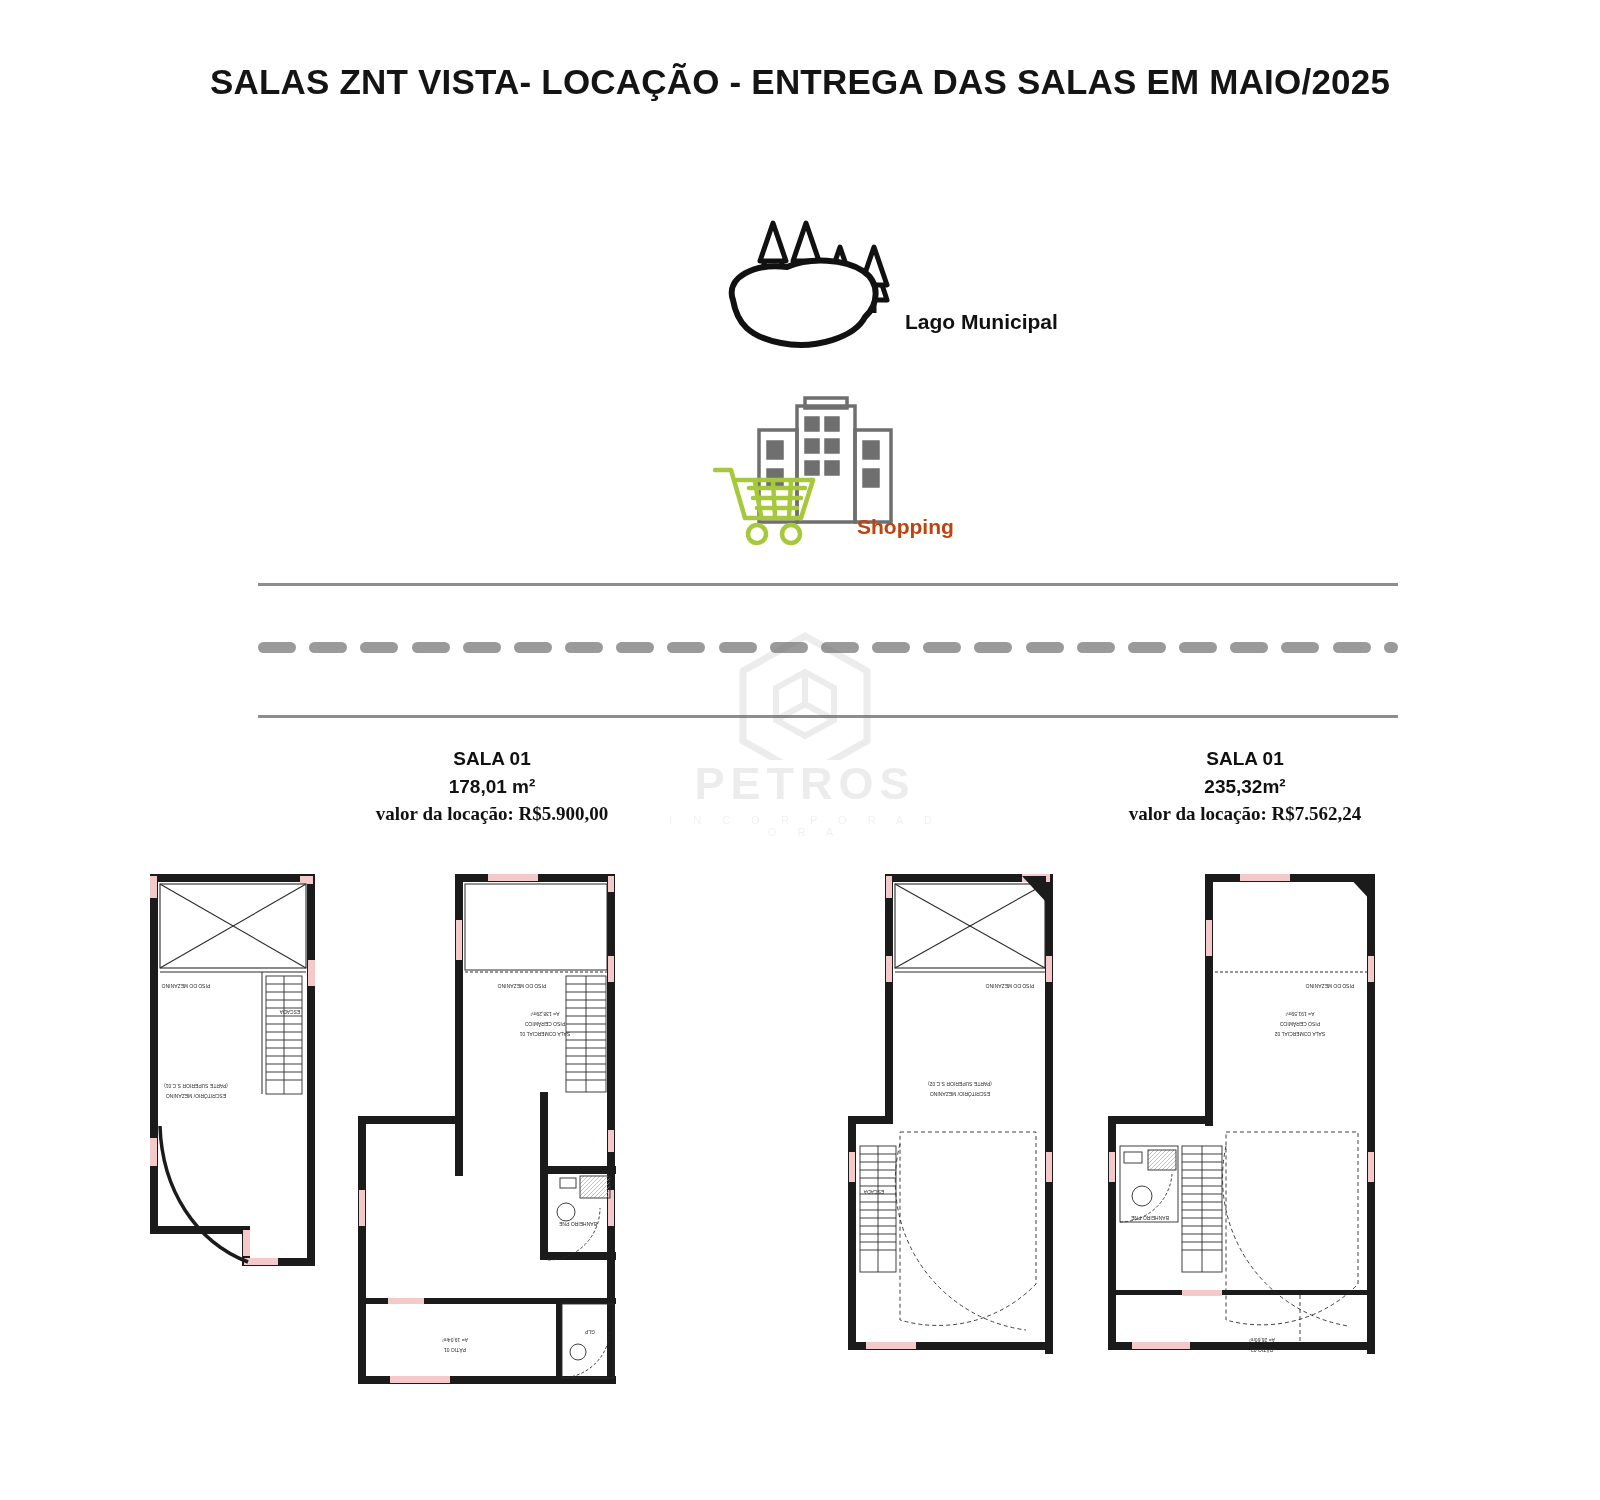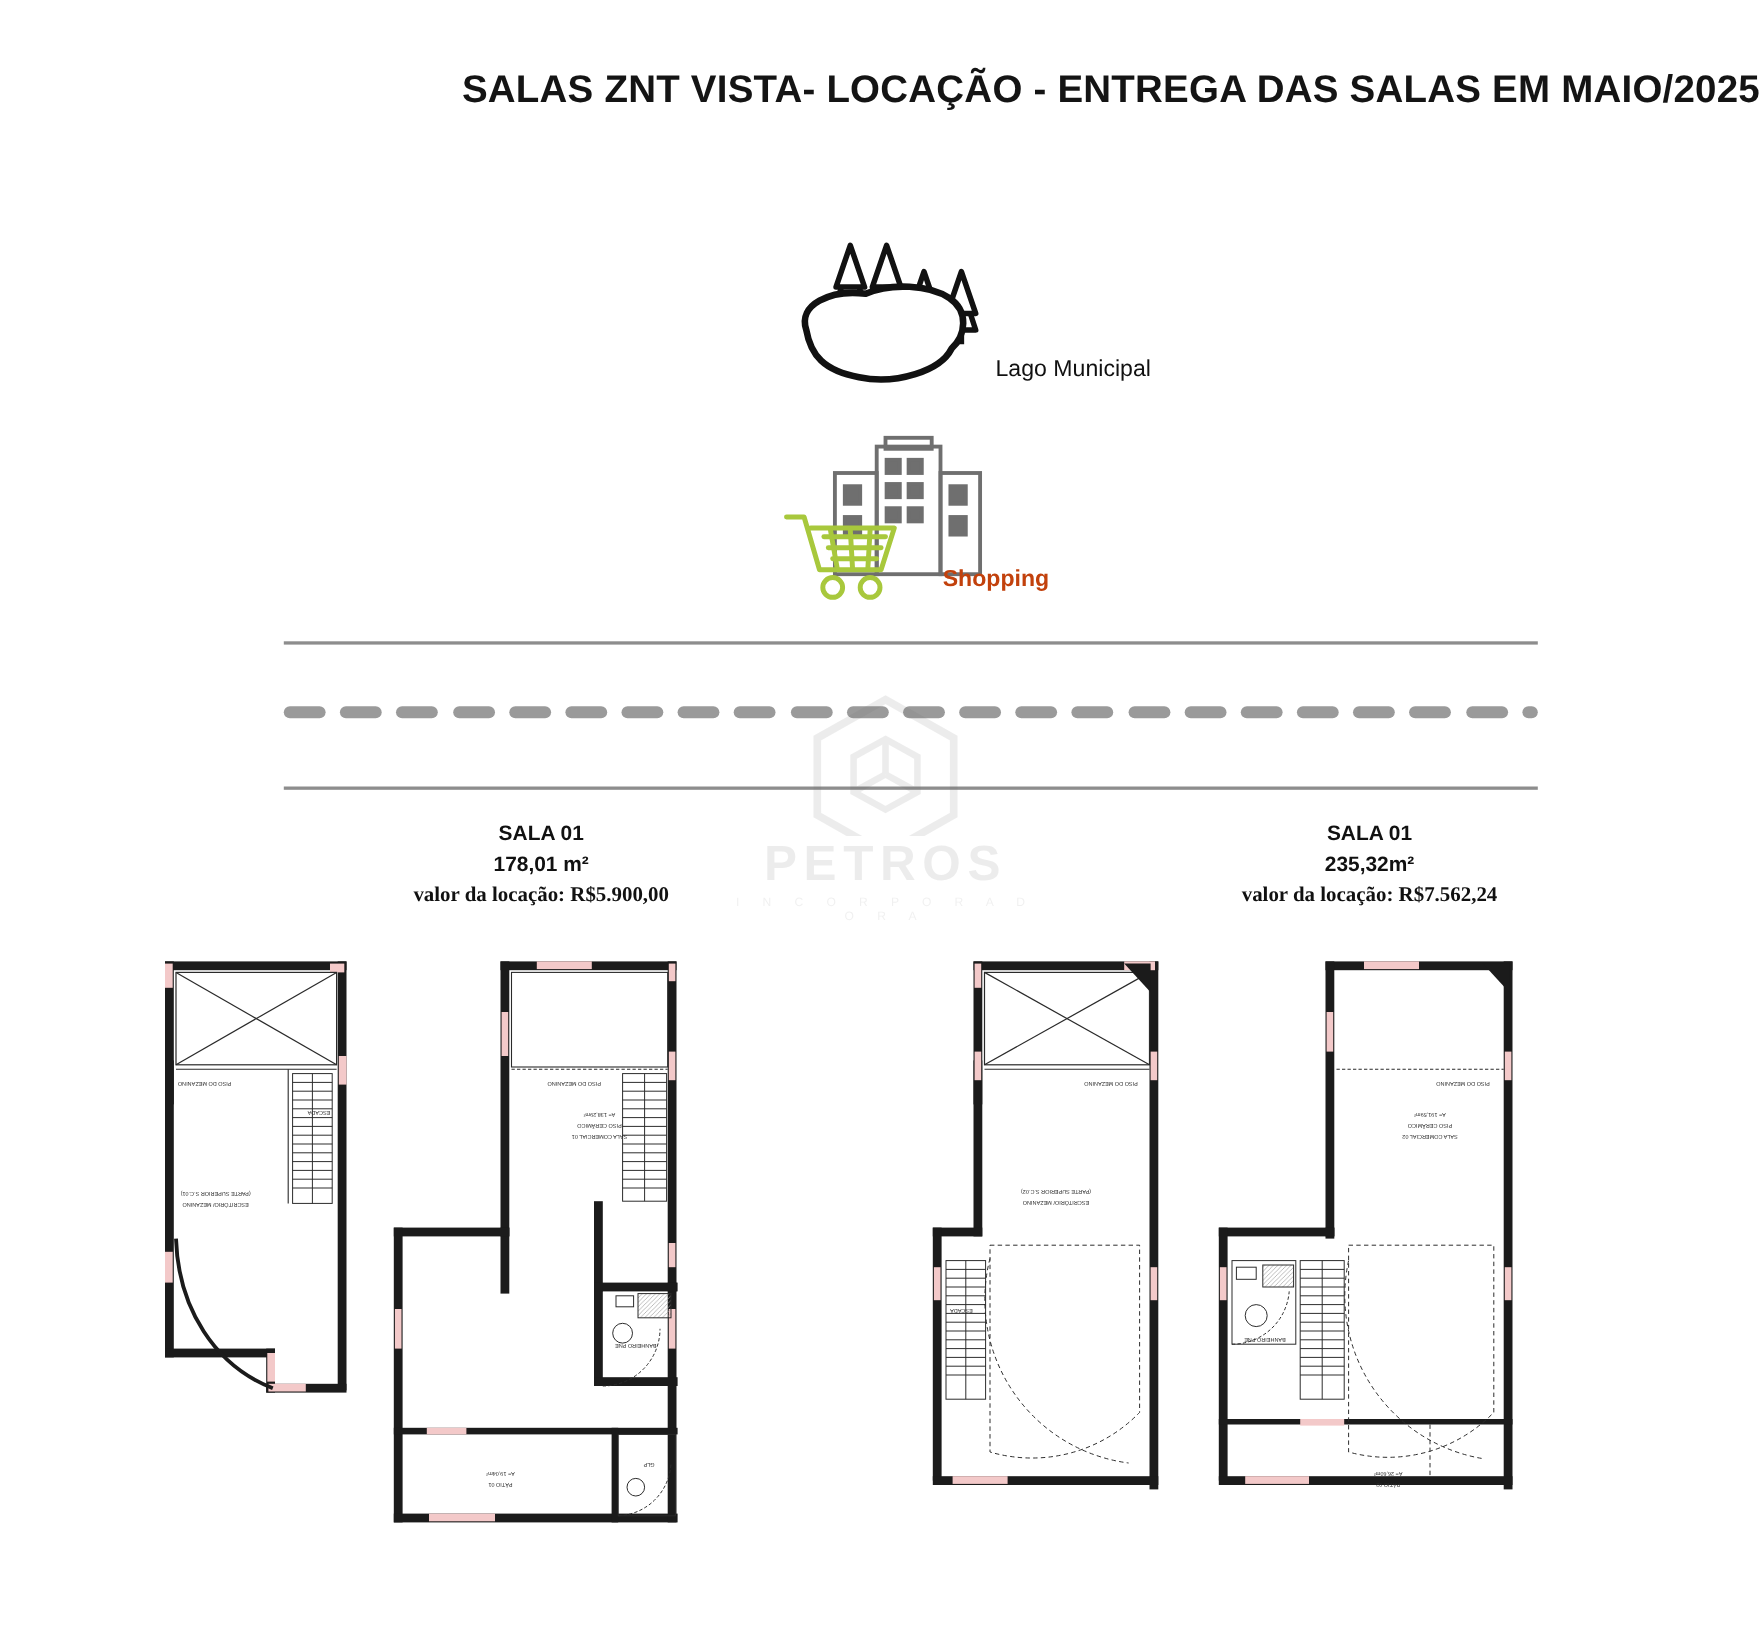--- a/index.html
+++ b/index.html
@@ -16,21 +16,21 @@
     font-family: "Liberation Sans", sans-serif;
     color: #1a1a1a;
   }
 
   
   .title {
     position: absolute;
     top: 62px;
     left: 0;
     width: 1600px;
-    text-align: right;
+    text-align: center;
     font-size: 35px;
     font-weight: bold;
     letter-spacing: 0.2px;
     color: #141414;
     white-space: nowrap;
   }
 
   
   .lake-group {
     position: absolute;
@@ -38,24 +38,23 @@
     left: 715px;
     width: 400px;
     height: 170px;
   }
   .lake-svg { position: absolute; top: 0; left: 0; }
   .lake-label {
     position: absolute;
     left: 190px;
     top: 105px;
     font-size: 21px;
-    font-weight: normal;
+    font-weight: bold;
     color: #111;
     white-space: nowrap;
-    margin-top: 14px;
   }
 
   
   .shopping-group {
     position: absolute;
     top: 392px;
     left: 705px;
     width: 420px;
     height: 175px;
   }

